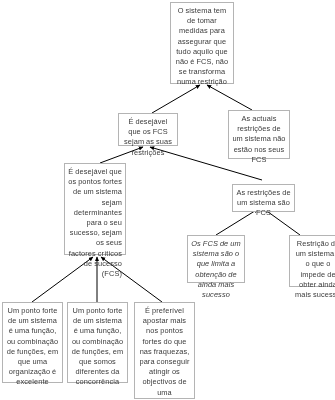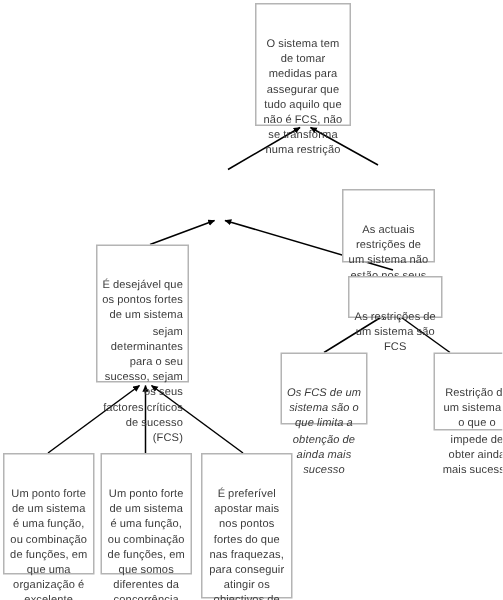--- a/index.html
+++ b/index.html
@@ -25,21 +25,21 @@
   }
   .node {
     position: absolute;
     box-sizing: border-box;
     border: 1px solid #b4b4b4;
     background: #ffffff;
     color: #3a3a3a;
     font-size: 7.4px;
     line-height: 10.2px;
     text-align: center;
-    padding: 21px 3px 3px 3px;
+    padding: 3px 3px 3px 3px;
     z-index: 2;
     letter-spacing: 0.1px;
     word-spacing: -0.2px;
   }
 </style>
 </head>
 <body>
 
 <div id="canvas">
   <svg id="edges" viewBox="0 0 335 400" xmlns="http://www.w3.org/2000/svg">
@@ -52,21 +52,22 @@
       <line x1="252" y1="110" x2="207" y2="85" stroke="#000000" stroke-width="1" marker-end="url(#arrowhead)"></line>
       <line x1="100" y1="163" x2="143" y2="147" stroke="#000000" stroke-width="1" marker-end="url(#arrowhead)"></line>
       <line x1="262" y1="180" x2="150" y2="147" stroke="#000000" stroke-width="1" marker-end="url(#arrowhead)"></line>
       <line x1="216" y1="235" x2="258" y2="209" stroke="#000000" stroke-width="1" marker-end="url(#arrowhead)"></line>
       <line x1="300" y1="235" x2="264" y2="209" stroke="#000000" stroke-width="1" marker-end="url(#arrowhead)"></line>
       <line x1="32" y1="302" x2="93" y2="257" stroke="#000000" stroke-width="1" marker-end="url(#arrowhead)"></line>
       <line x1="97" y1="302" x2="97" y2="257" stroke="#000000" stroke-width="1" marker-end="url(#arrowhead)"></line>
       <line x1="162" y1="302" x2="101" y2="257" stroke="#000000" stroke-width="1" marker-end="url(#arrowhead)"></line>
     </svg>
 <div class="node" style="left: 170px; top: 2px; width: 64px; height: 82px;"><span>O sistema tem de tomar medidas para assegurar que tudo aquilo que não é FCS, não se transforma numa restrição</span></div>
-    <div class="node" style="left: 228px; top: 110px; width: 62px; height: 49px; margin-top: 16px;"><span>As actuais restrições de um sistema não estão nos seus FCS</span></div>
+    <div class="node" style="left: 118px; top: 113px; width: 60px; height: 33px;"><span>É desejável que os FCS sejam as suas restrições</span></div>
+    <div class="node" style="left: 228px; top: 110px; width: 62px; height: 49px;"><span>As actuais restrições de um sistema não estão nos seus FCS</span></div>
     <div class="node" style="left: 64px; top: 163px; width: 62px; height: 92px; text-align: right;"><span>É desejável que os pontos fortes de um sistema sejam determinantes para o seu sucesso, sejam os seus factores críticos de sucesso (FCS)</span></div>
     <div class="node" style="left: 232px; top: 184px; width: 63px; height: 28px;"><span>As restrições de um sistema são FCS</span></div>
     <div class="node" style="left: 187px; top: 235px; width: 58px; height: 48px; font-style: italic;"><span>Os FCS de um sistema são o que limita a obtenção de ainda mais sucesso</span></div>
     <div class="node" style="left: 272px; top: 235px; width: 58px; height: 52px; margin-left: 17px;"><span>Restrição de um sistema é o que o impede de obter ainda mais sucesso</span></div>
     <div class="node" style="left: 2px; top: 302px; width: 61px; height: 81px;"><span>Um ponto forte de um sistema é uma função, ou combinação de funções, em que uma organização é excelente</span></div>
     <div class="node" style="left: 67px; top: 302px; width: 61px; height: 81px;"><span>Um ponto forte de um sistema é uma função, ou combinação de funções, em que somos diferentes da concorrência</span></div>
     <div class="node" style="left: 134px; top: 302px; width: 61px; height: 97px;"><span>É preferível apostar mais nos pontos fortes do que nas fraquezas, para conseguir atingir os objectivos de uma organização</span></div>
   </div>
 
 </body></html>

